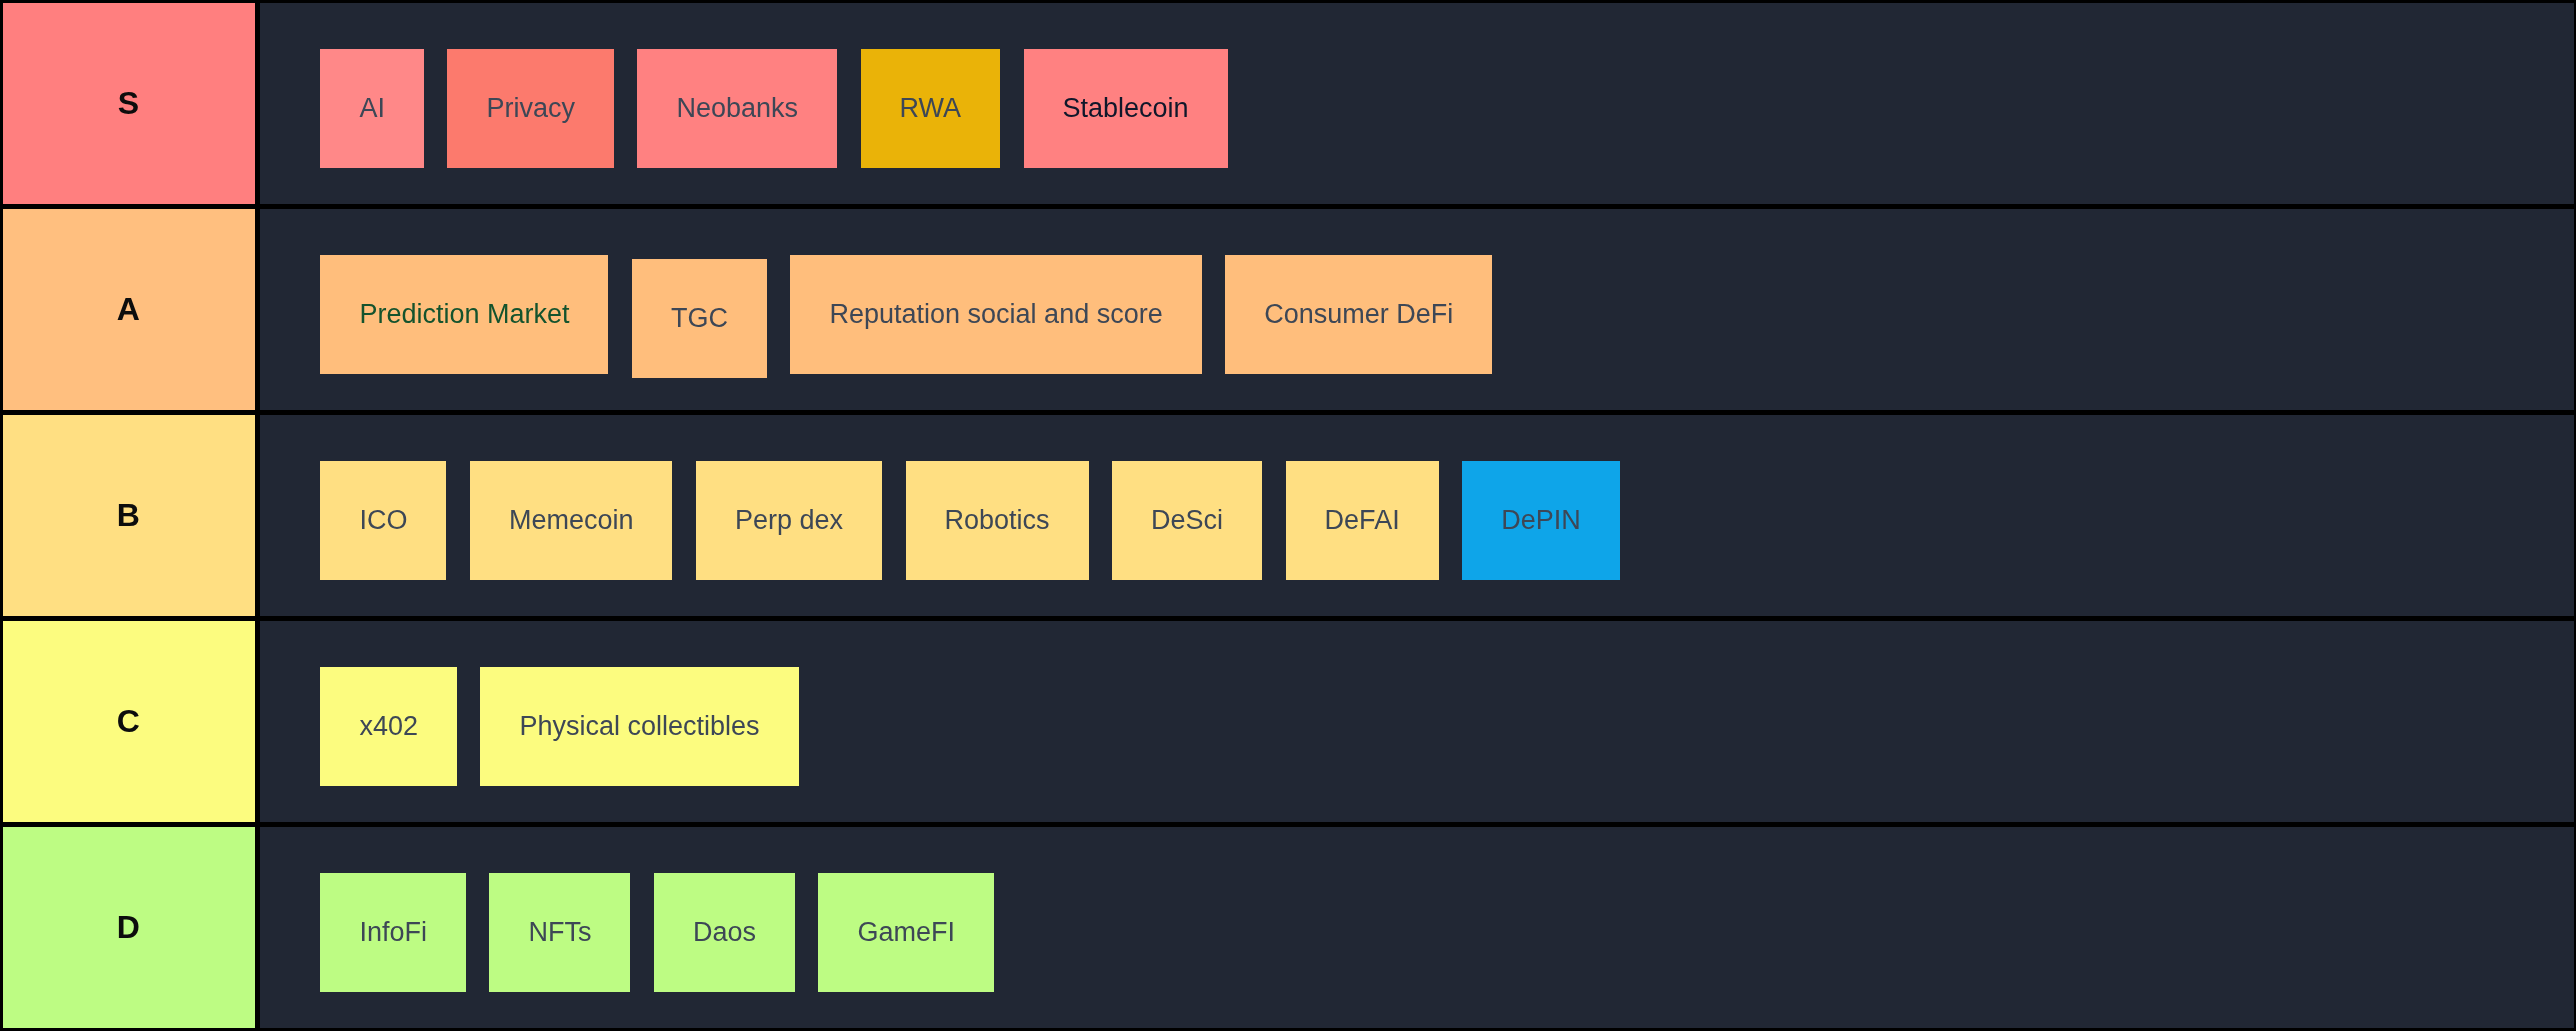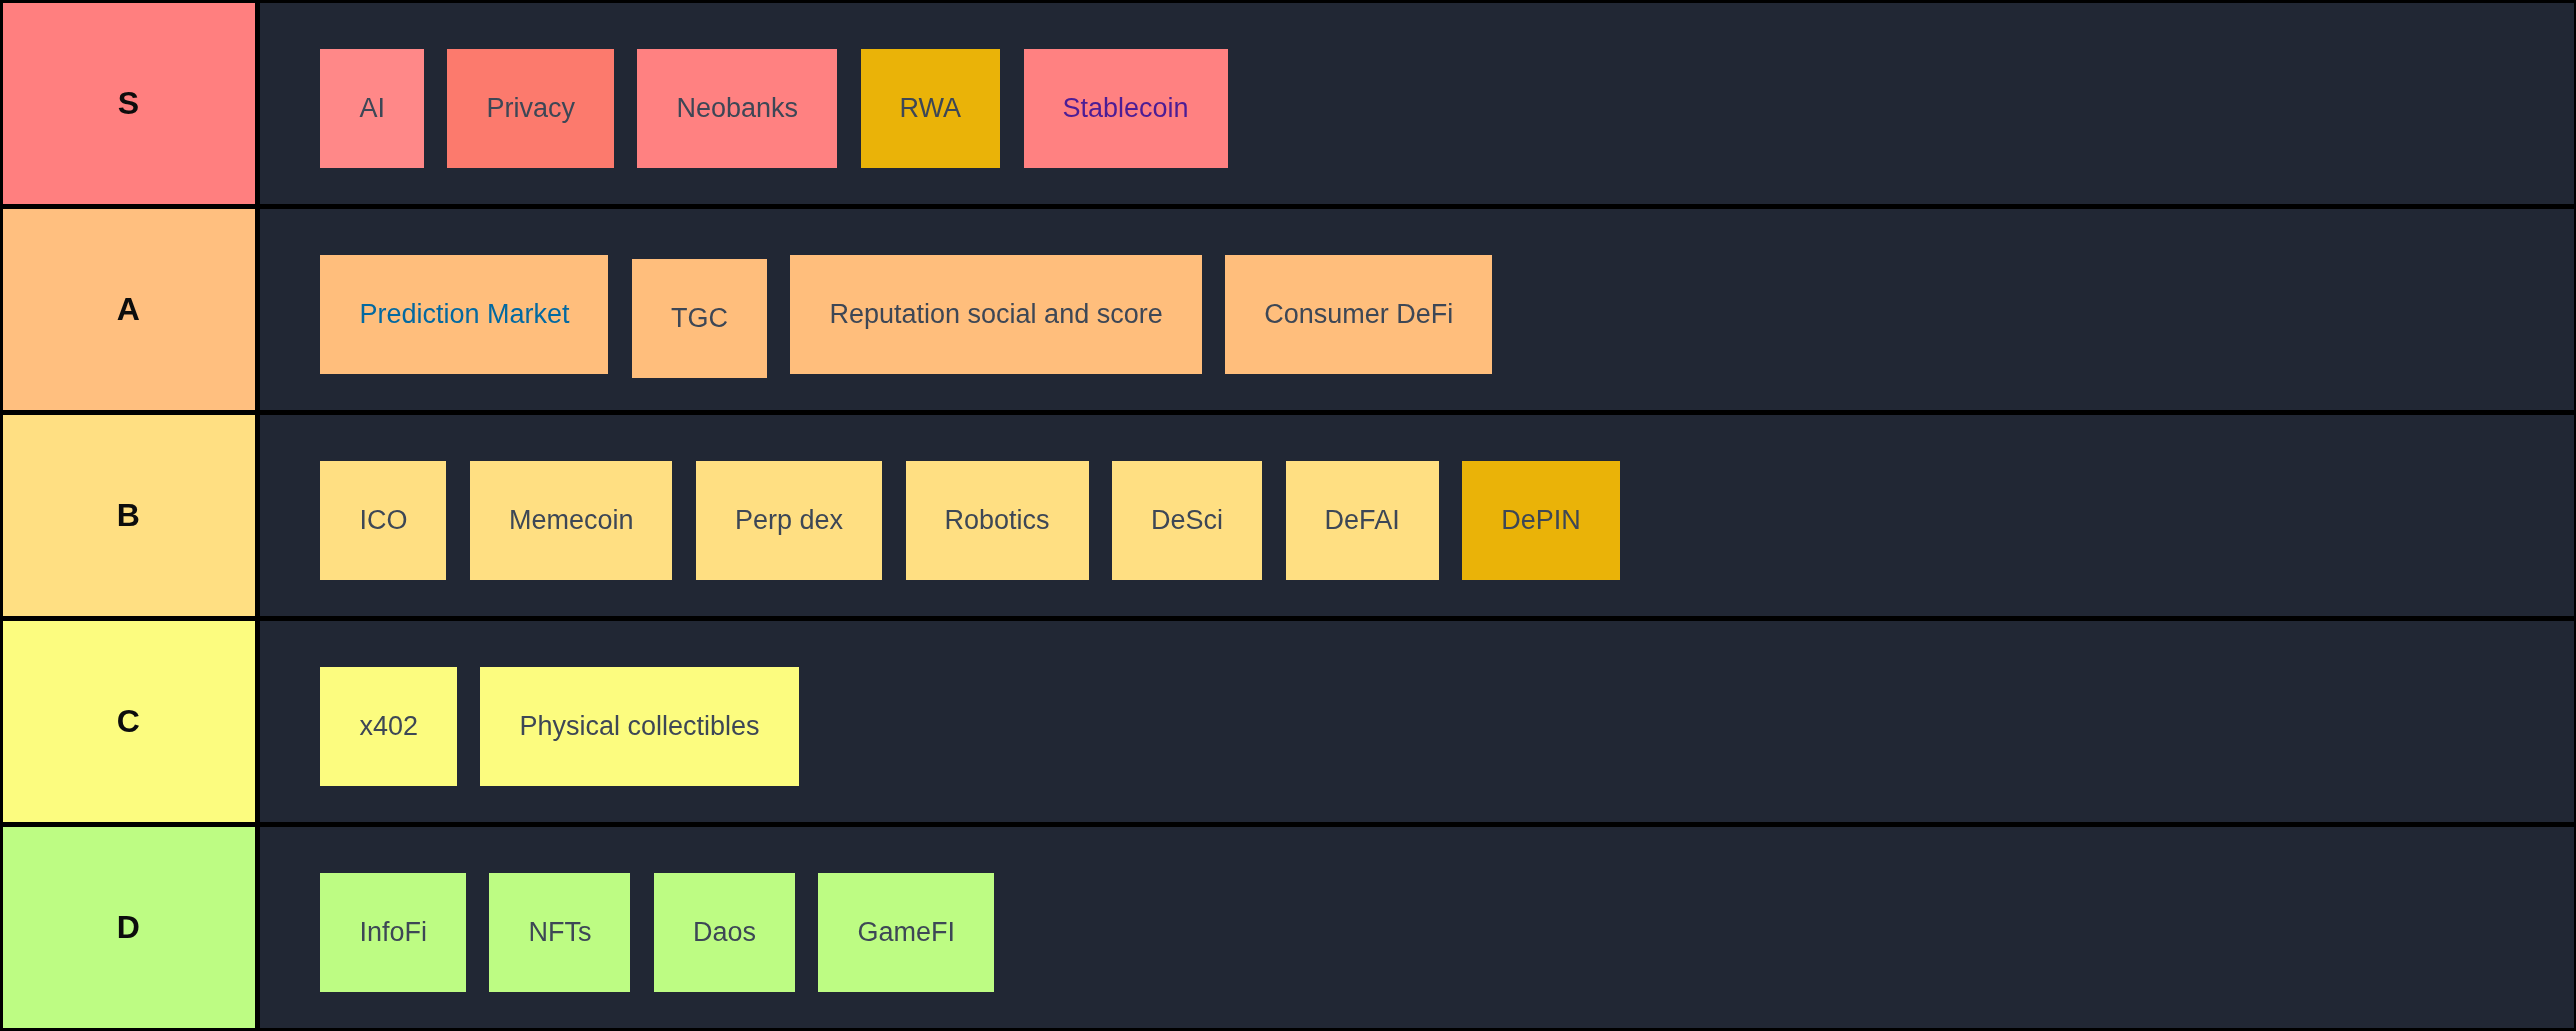--- a/index.html
+++ b/index.html
@@ -62,42 +62,42 @@
 <body>
 
 <div class="tierlist" id="tierlist">
     <div class="tier-row">
     <div class="tier-label" style="background: rgb(255, 127, 127); color: rgb(13, 13, 13);">S</div>
     <div class="tier-content" style="background: rgb(33, 39, 52);">
         <div class="tier-item" style="background: rgb(255, 136, 136); color: rgb(61, 71, 86);">AI</div>
         <div class="tier-item" style="background: rgb(252, 122, 109); color: rgb(61, 71, 86);">Privacy</div>
         <div class="tier-item" style="background: rgb(255, 129, 129); color: rgb(61, 71, 86);">Neobanks</div>
         <div class="tier-item" style="background: #eab308; color: rgb(61, 71, 86);">RWA</div>
-        <div class="tier-item" style="background: rgb(255, 129, 129); color: #4c1d95;">Stablecoin</div>
+        <div class="tier-item" style="background: rgb(255, 129, 129); color: #0f172a;">Stablecoin</div>
       </div>
   </div>
     <div class="tier-row">
     <div class="tier-label" style="background: rgb(255, 191, 127); color: rgb(13, 13, 13);">A</div>
     <div class="tier-content" style="background: rgb(33, 39, 52);">
-        <div class="tier-item" style="background: rgb(255, 190, 124); color: #0369a1;">Prediction Market</div>
+        <div class="tier-item" style="background: rgb(255, 190, 124); color: #14532d;">Prediction Market</div>
         <div class="tier-item" style="background: rgb(255, 190, 124); color: rgb(61, 71, 86); margin-top: 8px;">TGC</div>
         <div class="tier-item" style="background: rgb(255, 190, 124); color: rgb(61, 71, 86);">Reputation social and score</div>
         <div class="tier-item" style="background: rgb(255, 190, 124); color: rgb(61, 71, 86);">Consumer DeFi</div>
       </div>
   </div>
     <div class="tier-row">
     <div class="tier-label" style="background: rgb(255, 223, 130); color: rgb(13, 13, 13);">B</div>
     <div class="tier-content" style="background: rgb(33, 39, 52);">
         <div class="tier-item" style="background: rgb(255, 223, 130); color: rgb(61, 71, 86);">ICO</div>
         <div class="tier-item" style="background: rgb(255, 223, 130); color: rgb(61, 71, 86);">Memecoin</div>
         <div class="tier-item" style="background: rgb(255, 223, 130); color: rgb(61, 71, 86);">Perp dex</div>
         <div class="tier-item" style="background: rgb(255, 223, 130); color: rgb(61, 71, 86);">Robotics</div>
         <div class="tier-item" style="background: rgb(255, 223, 130); color: rgb(61, 71, 86);">DeSci</div>
         <div class="tier-item" style="background: rgb(255, 223, 130); color: rgb(61, 71, 86);">DeFAI</div>
-        <div class="tier-item" style="background: #eab308; color: rgb(61, 71, 86);">DePIN</div>
+        <div class="tier-item" style="background: #0ea5e9; color: rgb(61, 71, 86);">DePIN</div>
       </div>
   </div>
     <div class="tier-row">
     <div class="tier-label" style="background: rgb(252, 252, 127); color: rgb(13, 13, 13);">C</div>
     <div class="tier-content" style="background: rgb(33, 39, 52);">
         <div class="tier-item" style="background: rgb(252, 252, 127); color: rgb(61, 71, 86);">x402</div>
         <div class="tier-item" style="background: rgb(252, 252, 127); color: rgb(61, 71, 86);">Physical collectibles</div>
       </div>
   </div>
     <div class="tier-row">

